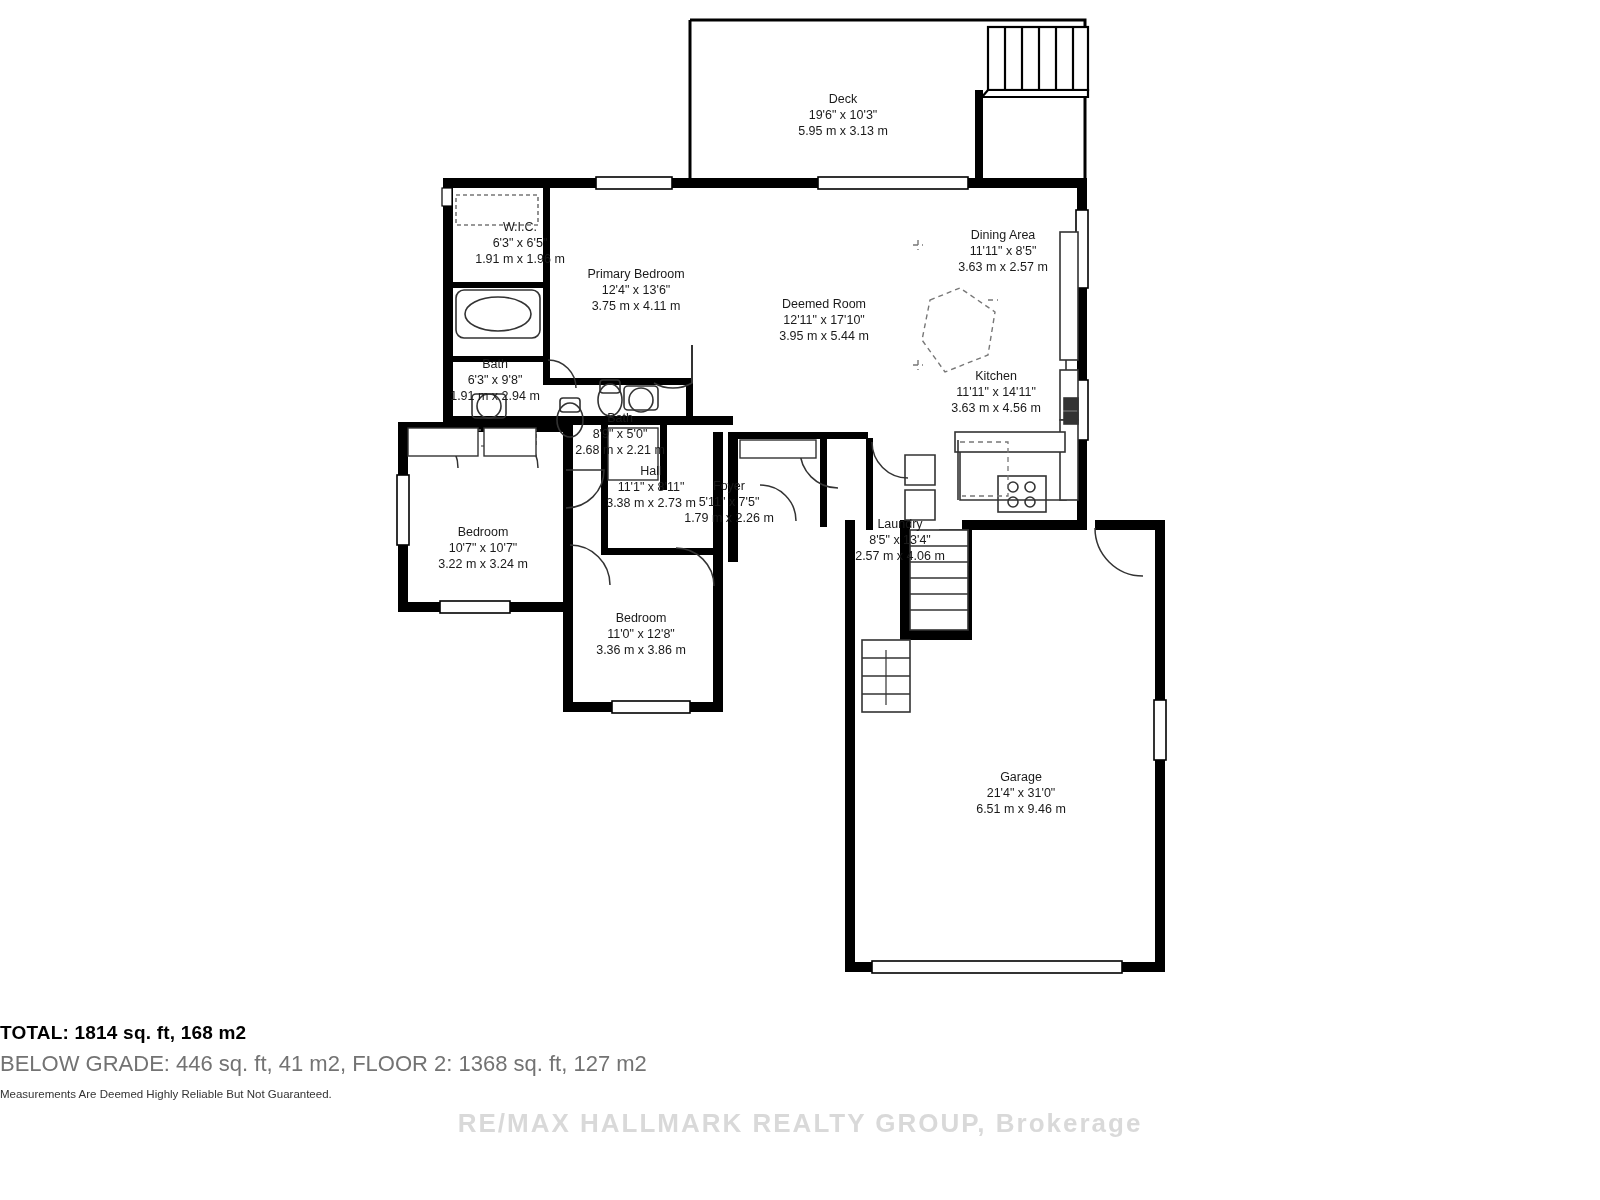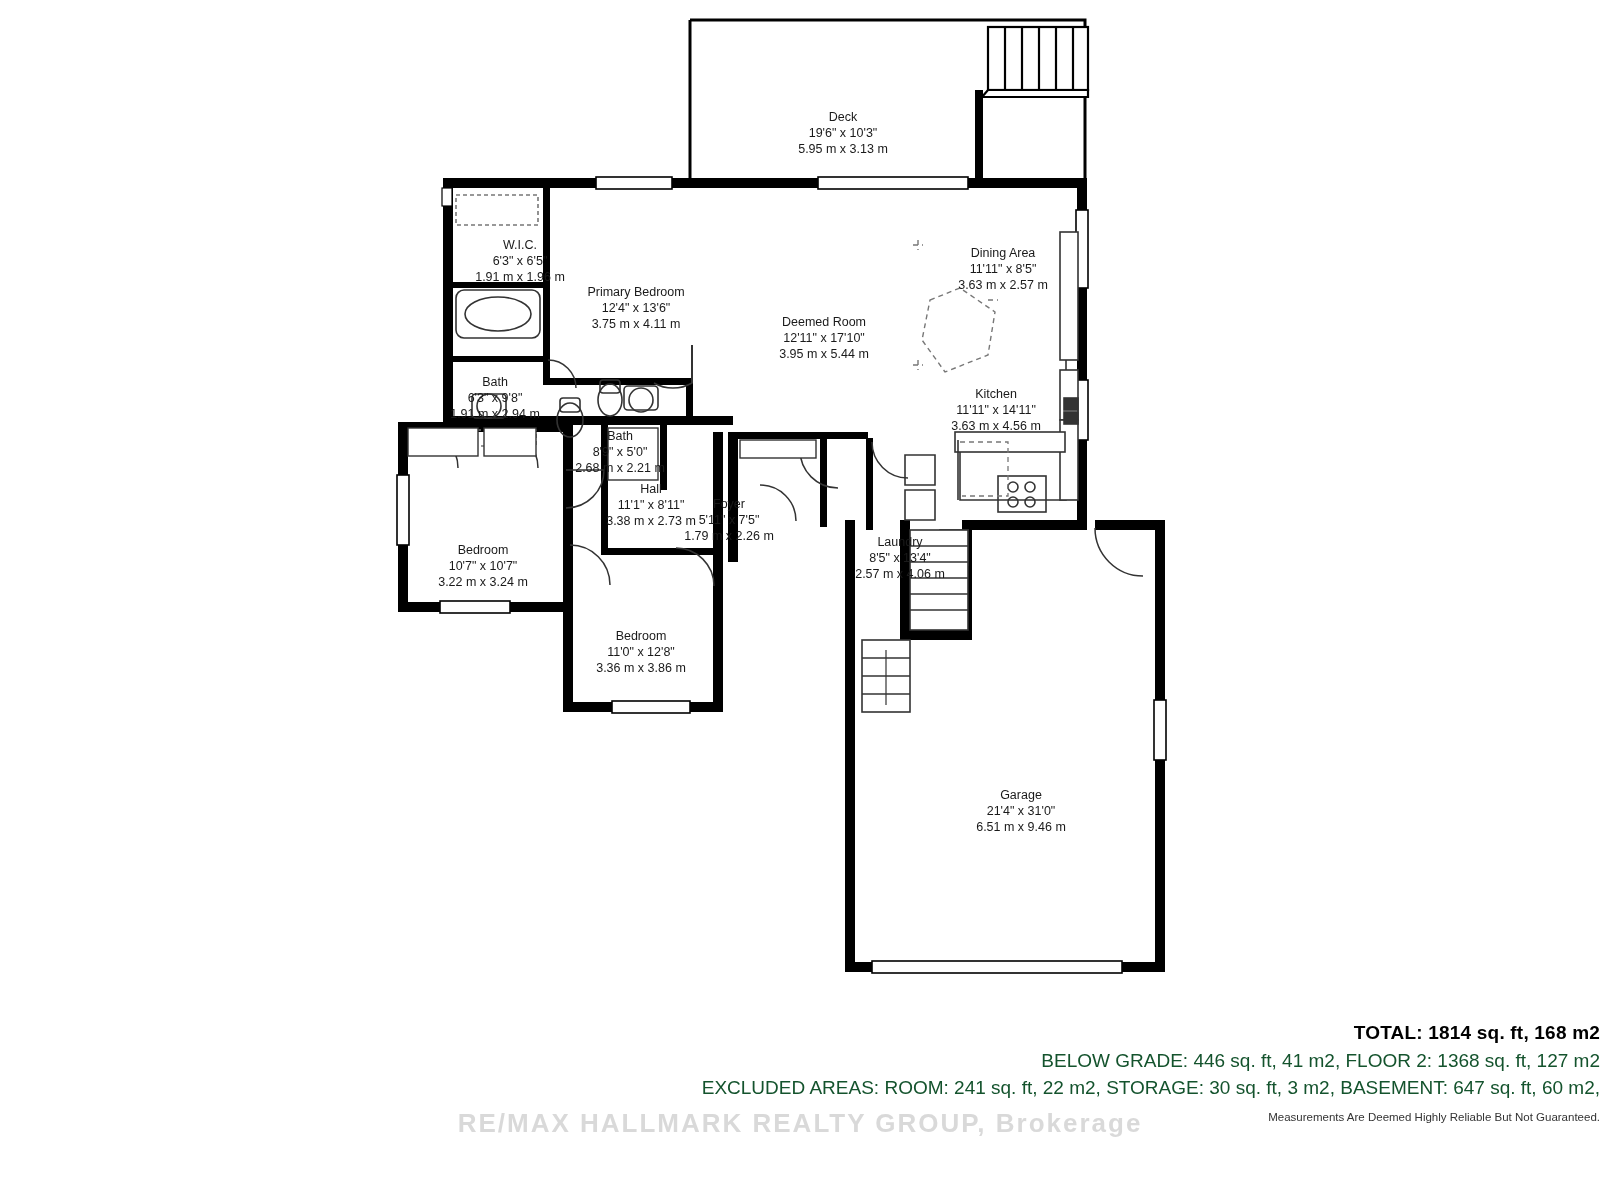--- a/index.html
+++ b/index.html
@@ -6,33 +6,32 @@
   body{
     width:1600px;height:1200px;background:#ffffff;
     font-family:"Liberation Sans", sans-serif;
     color:#111;position:relative;overflow:hidden;
   }
   #plan{position:absolute;left:0;top:0;width:1600px;height:1200px;}
   .room-label{
     position:absolute;text-align:center;line-height:1.28;
     font-size:12.5px;color:#1a1a1a;white-space:nowrap;
     transform:translate(-50%,-50%);
-    margin-top:18px;
   }
   .room-label .nm{display:block;}
   .room-label .d1{display:block;}
   .room-label .d2{display:block;}
   .summary{
-    position:absolute;left:0;right:0;top:1022px;text-align:right;
+    position:absolute;left:0;right:0;top:1022px;text-align:left;
   }
   .summary .total{
     font-size:19px;font-weight:bold;color:#000;letter-spacing:.2px;margin-bottom:4px;
   }
   .summary .line{
-    font-size:19px;color:#14532d;line-height:1.42;
+    font-size:22px;color:#737373;line-height:1.42;
   }
   .summary .disclaimer{
     margin-top:9px;font-size:11.5px;color:#333;
   }
   .watermark{
     position:absolute;left:0;right:0;top:1108px;text-align:center;
     font-size:26px;letter-spacing:2px;color:rgba(120,120,120,.28);
     font-family:"Liberation Sans", sans-serif;font-weight:bold;
     pointer-events:none;user-select:none;
   }
@@ -274,17 +273,16 @@
   <div class="room-label" style="left:1021px;top:793px;">
     <span class="nm">Garage</span>
     <span class="d1">21'4" x 31'0"</span>
     <span class="d2">6.51 m x 9.46 m</span>
   </div>
 </div>
 
 <div class="summary">
   <div class="total">TOTAL: 1814 sq. ft, 168 m2</div>
   <div class="line">BELOW GRADE: 446 sq. ft, 41 m2, FLOOR 2: 1368 sq. ft, 127 m2</div>
-  <div class="line">EXCLUDED AREAS: ROOM: 241 sq. ft, 22 m2, STORAGE: 30 sq. ft, 3 m2, BASEMENT: 647 sq. ft, 60 m2,</div>
   <div class="disclaimer">Measurements Are Deemed Highly Reliable But Not Guaranteed.</div>
 </div>
 
 <div class="watermark">RE/MAX HALLMARK REALTY GROUP, Brokerage</div>
 
 </body></html>

